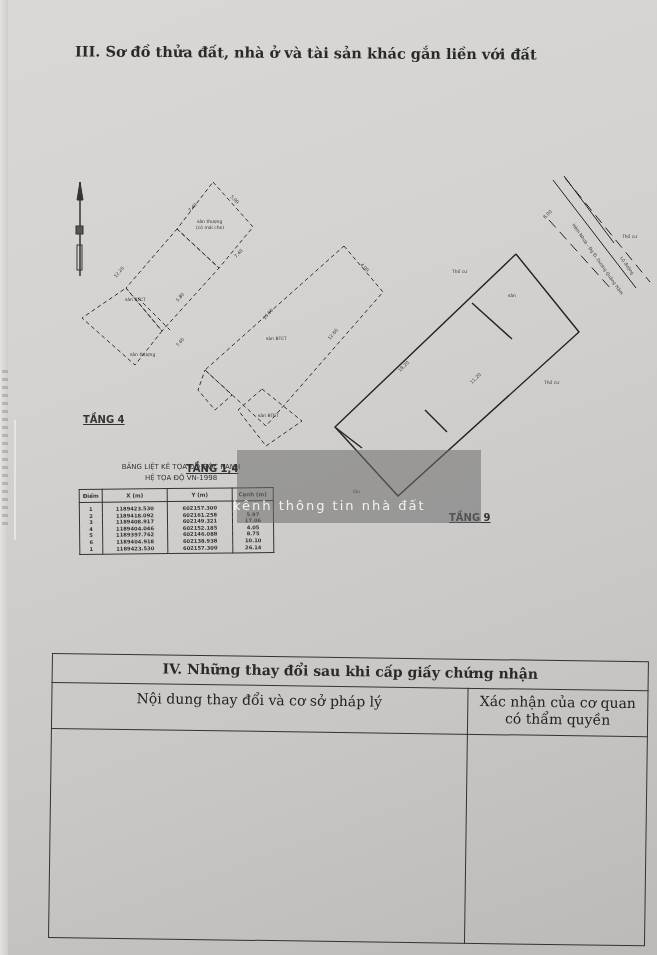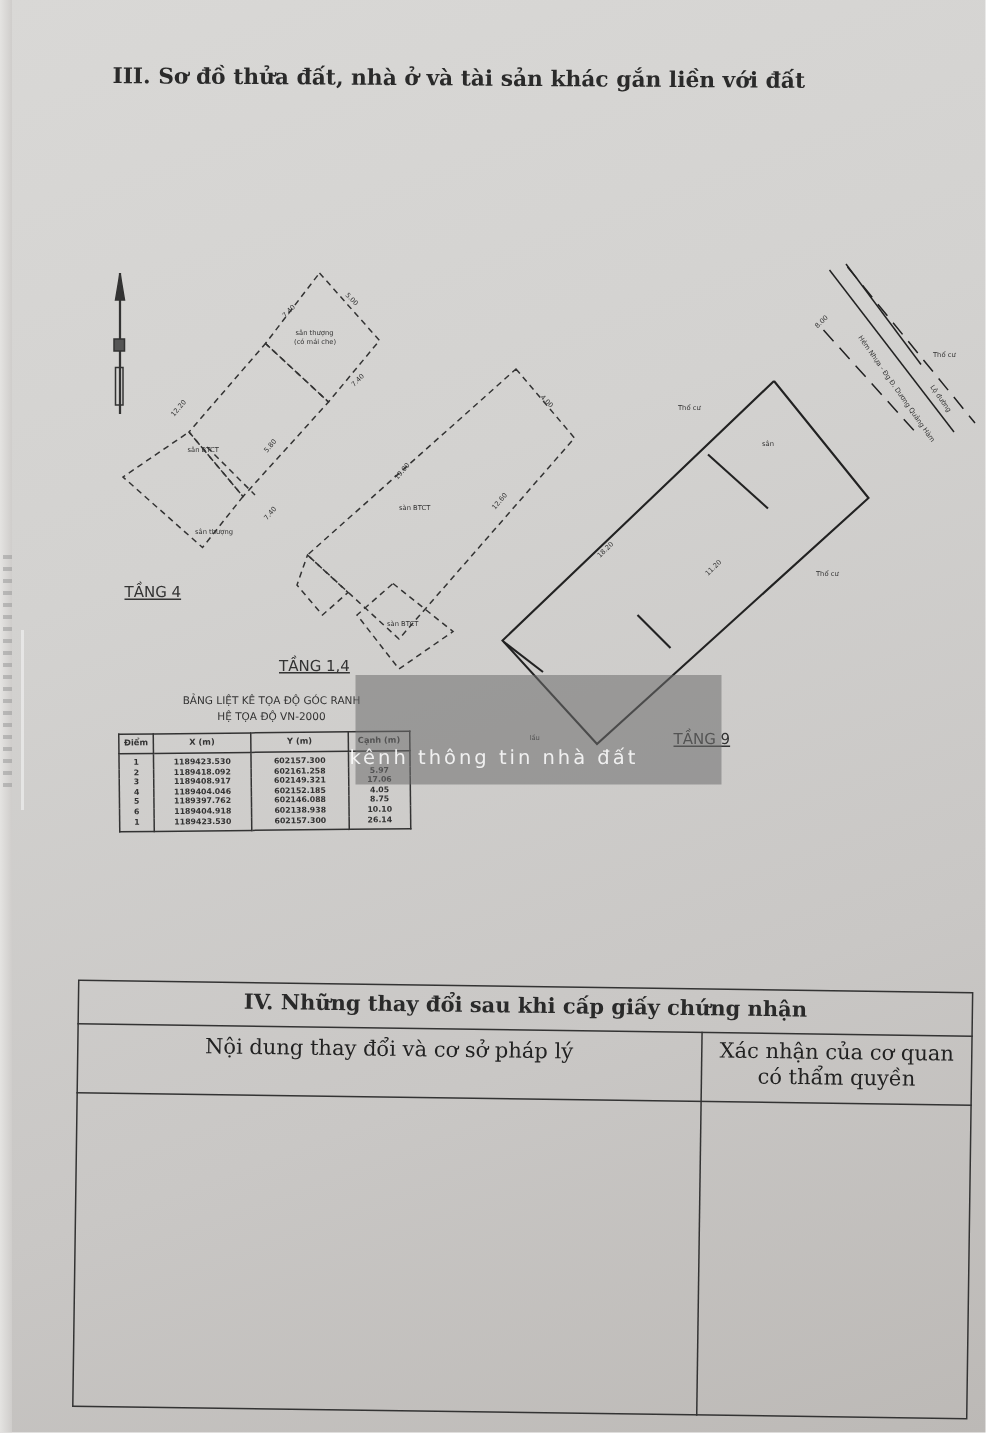--- a/index.html
+++ b/index.html
@@ -10,21 +10,21 @@
   }
   .page { position:absolute; inset:0;padding-left:46px; }
   .left-edge { position:absolute; left:0; top:0; width:8px; height:955px;
     background: linear-gradient(90deg,#e4e3e1,#cfcdcb); }
   .left-strip { position:absolute; left:2px; top:370px; width:6px; height:160px;
     background: repeating-linear-gradient(180deg,#999 0 3px,transparent 3px 8px); opacity:.55; }
   .fold { position:absolute; left:14px; top:420px; width:2px; height:120px; background:#eee; opacity:.7; }
   .sec3-title { position:absolute; left:75px; top:44px; font-weight:bold; font-size:14.5px; color:#2a2a2a; transform:rotate(0.4deg); white-space:nowrap; }
   svg.plan { position:absolute; left:0; top:0; }
   .plan text { font-family:"DejaVu Sans", sans-serif; fill:#333; }
-  .floor-label { position:absolute; font-family:"DejaVu Sans", sans-serif; font-weight:normal; font-size:10px; text-decoration:underline; color:#333; white-space:nowrap; }
+  .floor-label { position:absolute; font-family:"DejaVu Sans", sans-serif; font-weight:bold; font-size:10px; text-decoration:underline; color:#333; white-space:nowrap;margin-top:24px; }
   .coord-title { position:absolute; left:96px; top:462px; font-family:"DejaVu Sans", sans-serif; font-size:7px; font-weight:normal; color:#333; text-align:center; line-height:11px; width:170px; }
   table.coords { position:absolute; left:79px; top:488px; border-collapse:collapse; font-family:"DejaVu Sans", sans-serif; font-size:5.2px; font-weight:bold; color:#333; transform:rotate(-0.6deg); }
   table.coords th, table.coords td { border:1px solid #333; padding:0 3px; line-height:6.6px; }
   table.coords th { height:12px; font-size:5.5px; }
   table.coords td { border-top:none; border-bottom:none; text-align:center; }
   table.coords tbody tr:first-child td { padding-top:3px; }
   table.coords tbody tr:last-child td { border-bottom:1px solid #333; padding-bottom:2px; }
   .sec4 { position:absolute; left:52px; top:653px; width:597px; height:285px; transform:rotate(0.8deg); transform-origin:left top; }
   .sec4 .box { position:absolute; inset:0; border:1.2px solid #333; }
   .sec4 .hline1 { position:absolute; left:0; right:0; top:29px; border-top:1px solid #333; }
@@ -111,21 +111,21 @@
       <text x="545" y="219" transform="rotate(-44 545 219)">8.00</text>
     </g>
   </svg>
 
   <div class="floor-label" style="left:83px;top:390px">TẦNG 4</div>
   <div class="floor-label" style="left:186px;top:439px">TẦNG 1,4</div>
   <div class="floor-label" style="left:449px;top:488px">TẦNG 9</div>
 
   <div class="coord-title">
     <div>BẢNG LIỆT KÊ TỌA ĐỘ GÓC RANH</div>
-    <div>HỆ TỌA ĐỘ VN-2000</div>
+    <div>HỆ TỌA ĐỘ VN-1998</div>
   </div>
   <table class="coords">
     <thead>
       <tr>
         <th>Điểm</th>
         <th style="width:58px">X (m)</th>
         <th style="width:58px">Y (m)</th>
         <th style="width:34px">Cạnh (m)</th>
       </tr>
     </thead>

